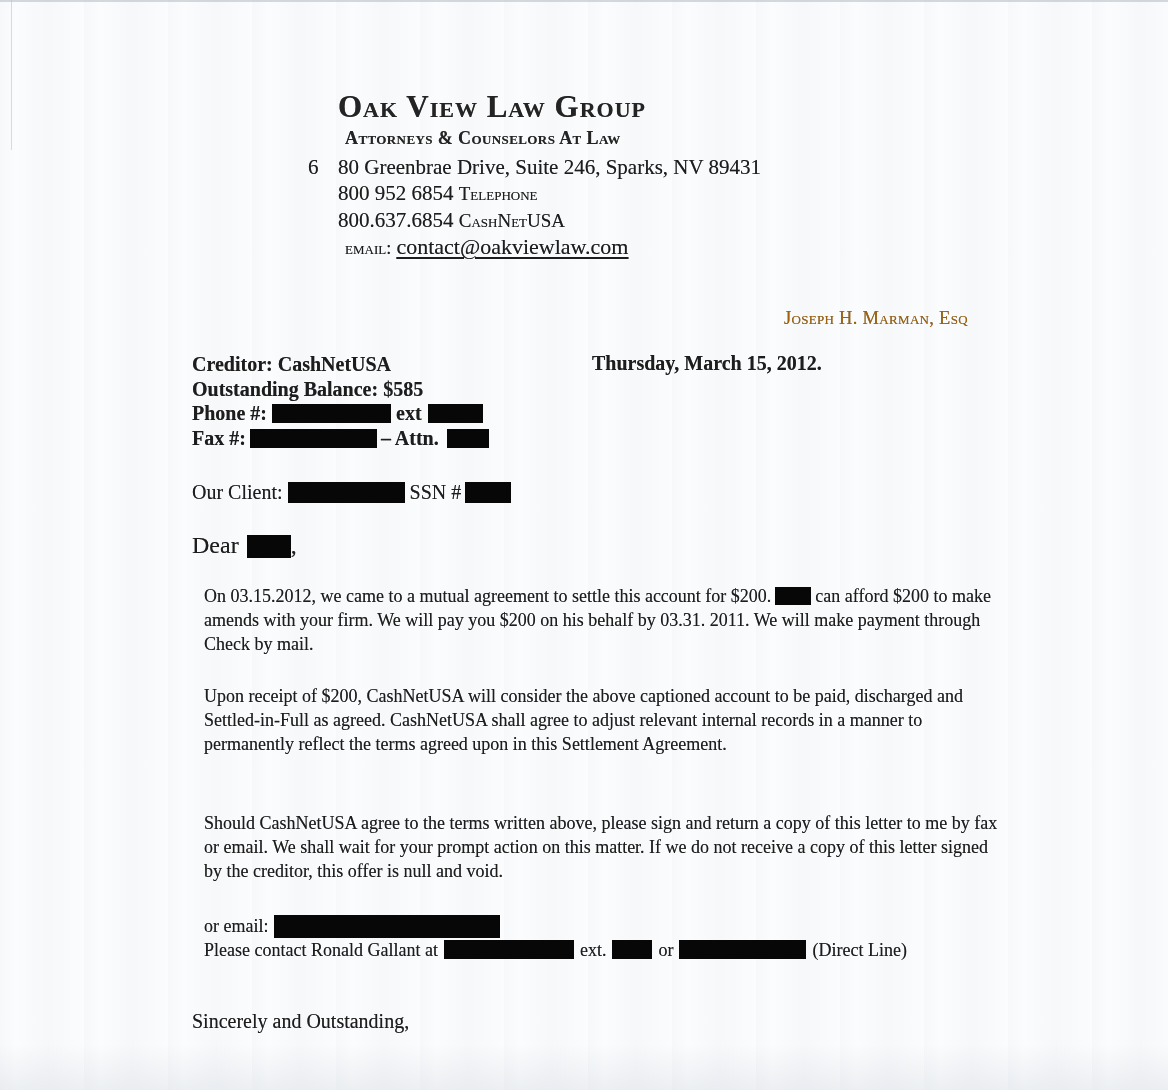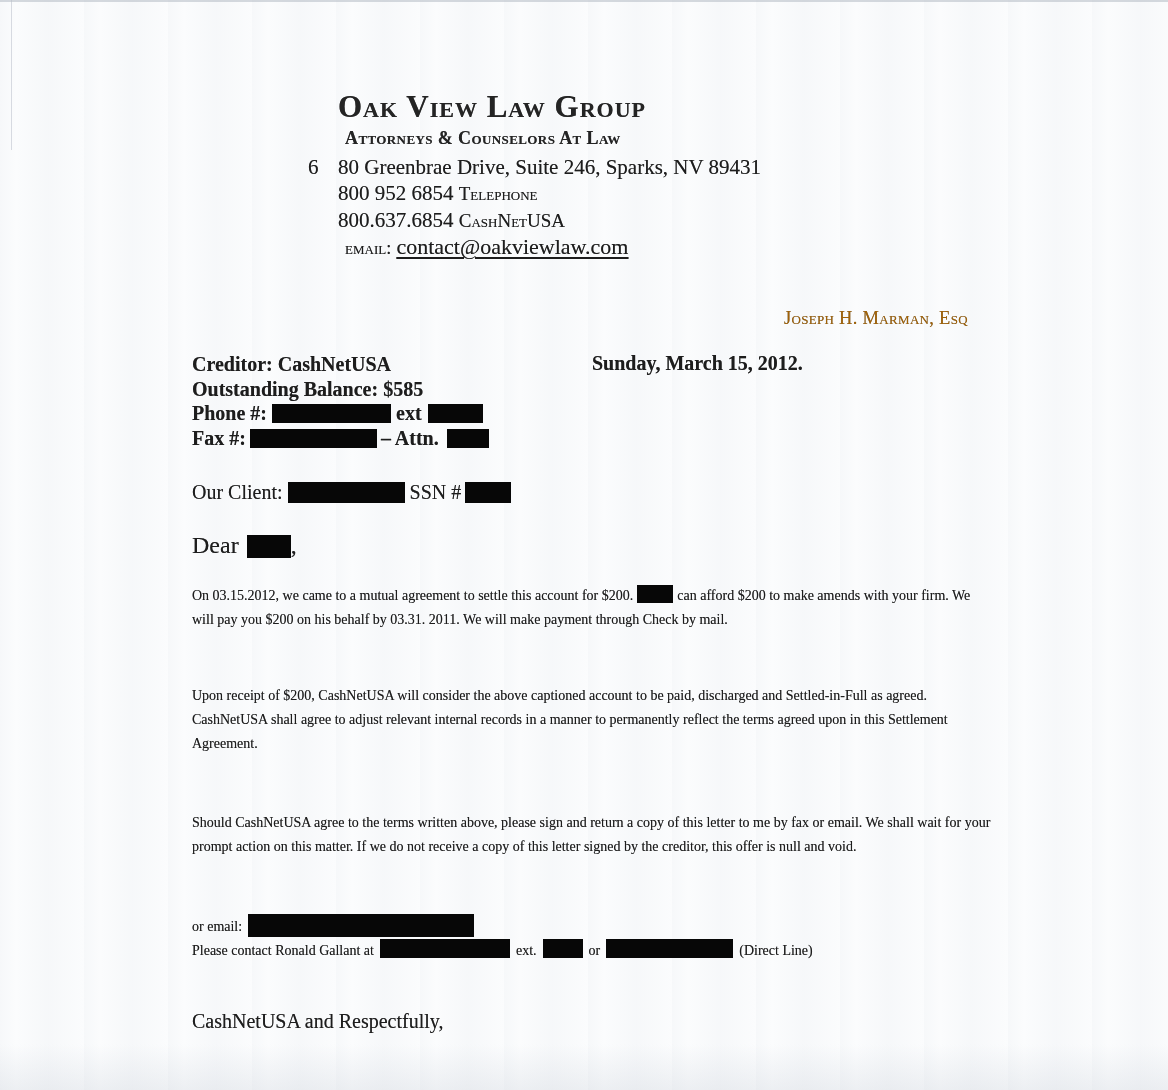--- a/index.html
+++ b/index.html
@@ -86,22 +86,22 @@
   .r-p4b { width: 40px; margin: 0 6px; }
   .r-p4c { width: 127px; margin: 0 6px; }
   .r-p4d { width: 226px; height: 23px; vertical-align: -6px; margin-left: 6px; }
 
   
   .client-line { position: absolute; left: 192px; top: 481px; font-size: 20px; }
   .salutation  { position: absolute; left: 192px; top: 532px; font-size: 24px; }
 
   
   .para {
-    position: absolute; left: 192px; width: 802px; margin: 0;
-    font-size: 14px; line-height: 24.2px;
+    position: absolute; left: 204px; width: 802px; margin: 0;
+    font-size: 18px; line-height: 24.2px;
   }
   .p1 { top: 584px; }
   .p2 { top: 684px; }
   .p3 { top: 811px; }
   .p4 { top: 914px; }
   .p4-line { display: block; }
 
   .closing { position: absolute; left: 192px; top: 1010px; font-size: 20px; }
 </style>
 </head>
@@ -130,21 +130,21 @@
       <span class="lh-lbl">CashNetUSA</span>
     </div>
     <div class="lh-line email-line">
       <span class="email-lbl">email:</span>
       <span class="email-addr">contact@oakviewlaw.com</span>
     </div>
   </header>
 
   <div class="attorney">Joseph H. Marman, Esq</div>
 
-  <div class="date-line">Sunday, March 15, 2012.</div>
+  <div class="date-line">Thursday, March 15, 2012.</div>
 
   <div class="account-block">
     <div>
       <span>Creditor:</span>
       <span>CashNetUSA</span>
     </div>
     <div>
       <span>Outstanding Balance:</span>
       <span>$585</span>
     </div>
@@ -174,15 +174,15 @@
 
   <div class="para p4">
     <span class="p4-line">
       <span>or email:</span><span class="redact r-p4d"></span>
     </span>
     <span class="p4-line">
       <span>Please contact Ronald Gallant at</span><span class="redact r-p4a"></span><span>ext.</span><span class="redact r-p4b"></span><span>or</span><span class="redact r-p4c"></span><span>(Direct Line)</span>
     </span>
   </div>
 
-  <div class="closing">CashNetUSA and Respectfully,</div>
+  <div class="closing">Sincerely and Outstanding,</div>
 
 </div>
 
 </body></html>

